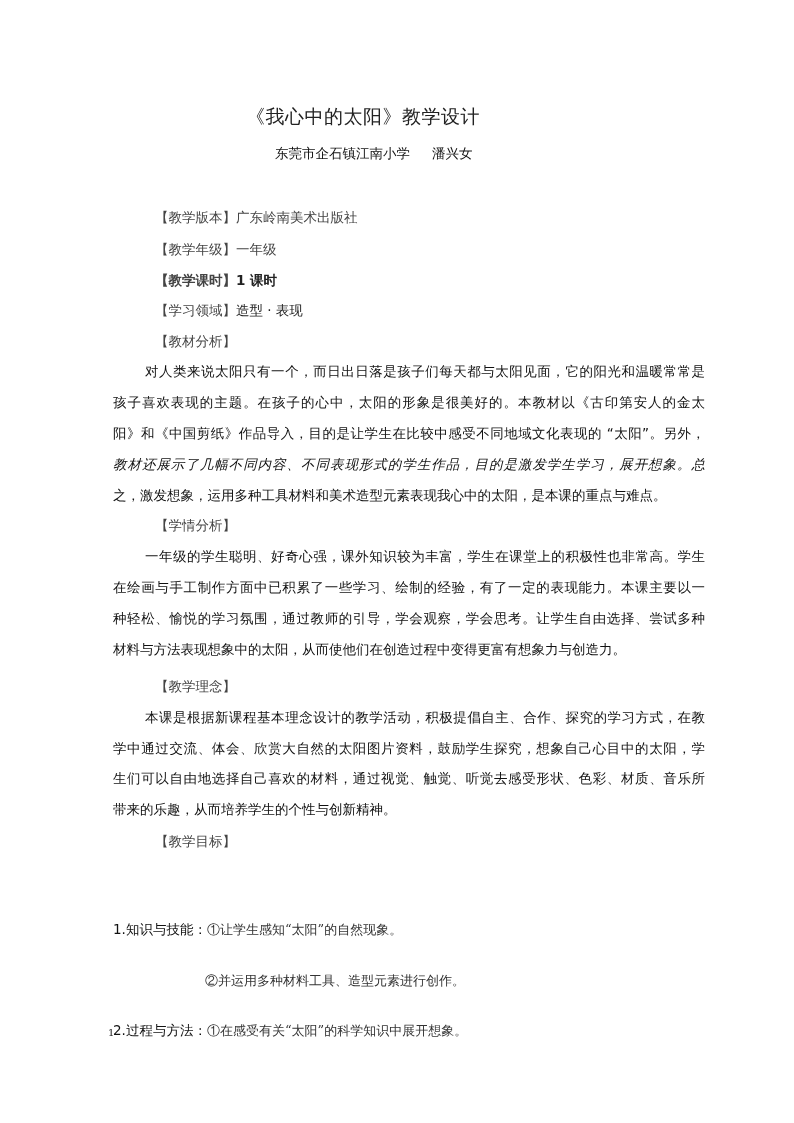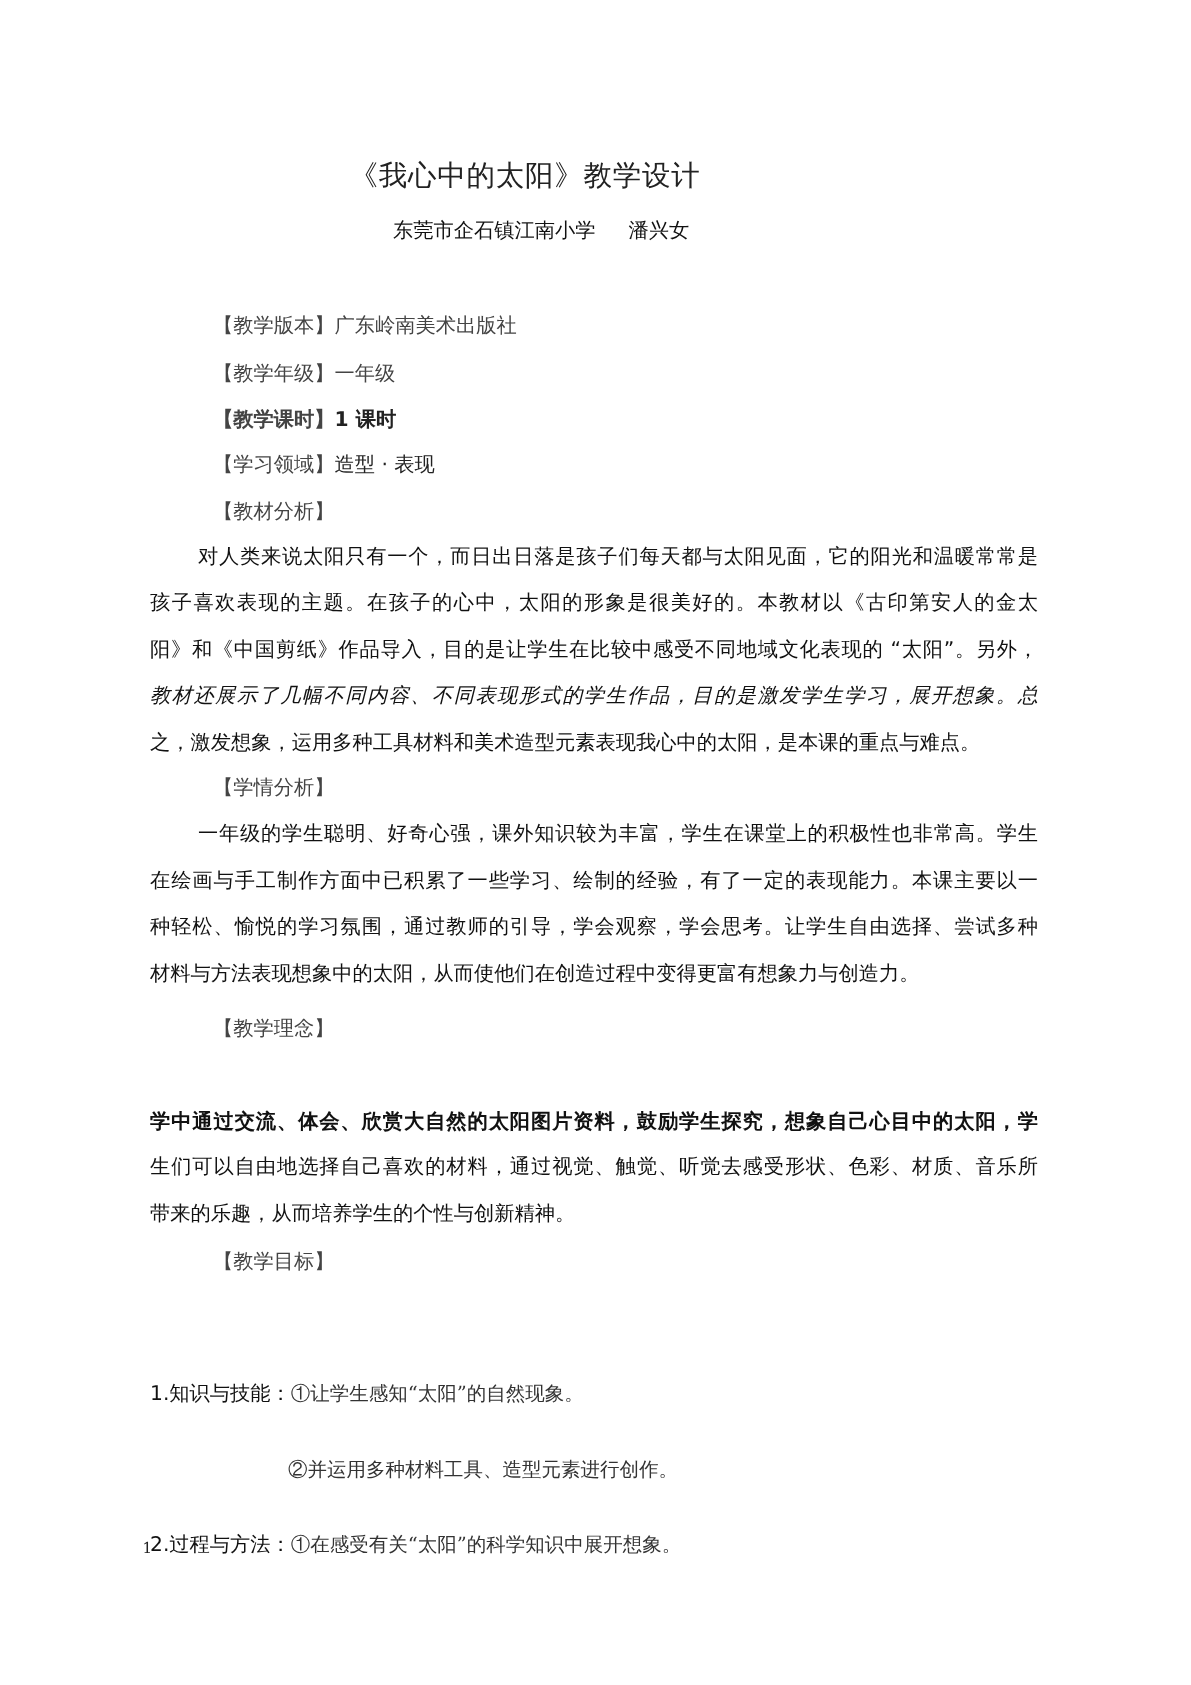--- a/index.html
+++ b/index.html
@@ -10,21 +10,21 @@
   body {
     width: 794px;
     height: 1123px;
     position: relative;
     overflow: hidden;
     font-family: "DejaVu Sans", "Liberation Sans", sans-serif;
     color: #111111;
   }
   .page {
     position: absolute;
-    left: 0;
+    left: 13px;
     top: 0;
     width: 726px;
     height: 1123px;
   }
   .title {
     position: absolute;
     left: 200px;
     top: 104px;
     width: 300px;
     text-align: center;
@@ -129,21 +129,22 @@
   <div class="para-line" style="top:455px;font-style:italic;">教材还展示了几幅不同内容、不同表现形式的学生作品，目的是激发学生学习，展开想象。总</div>
   <div class="para-line last" style="top:486px;">之，激发想象，运用多种工具材料和美术造型元素表现我心中的太阳，是本课的重点与难点。</div>
 
   <div class="heading bracket-label" style="top:516px;">【学情分析】</div>
   <div class="para-line first" style="top:547px;">一年级的学生聪明、好奇心强，课外知识较为丰富，学生在课堂上的积极性也非常高。学生</div>
   <div class="para-line" style="top:578px;">在绘画与手工制作方面中已积累了一些学习、绘制的经验，有了一定的表现能力。本课主要以一</div>
   <div class="para-line" style="top:609px;">种轻松、愉悦的学习氛围，通过教师的引导，学会观察，学会思考。让学生自由选择、尝试多种</div>
   <div class="para-line last" style="top:640px;">材料与方法表现想象中的太阳，从而使他们在创造过程中变得更富有想象力与创造力。</div>
 
   <div class="heading bracket-label" style="top:677px;">【教学理念】</div>
-  <div class="para-line" style="top:739px;font-weight:bold;">学中通过交流、体会、欣赏大自然的太阳图片资料，鼓励学生探究，想象自己心目中的太阳，学</div>
+  <div class="para-line first" style="top:708px;">本课是根据新课程基本理念设计的教学活动，积极提倡自主、合作、探究的学习方式，在教</div>
+  <div class="para-line" style="top:739px;">学中通过交流、体会、欣赏大自然的太阳图片资料，鼓励学生探究，想象自己心目中的太阳，学</div>
   <div class="para-line" style="top:769px;">生们可以自由地选择自己喜欢的材料，通过视觉、触觉、听觉去感受形状、色彩、材质、音乐所</div>
   <div class="para-line last" style="top:800px;">带来的乐趣，从而培养学生的个性与创新精神。</div>
 
   <div class="heading bracket-label" style="top:832px;">【教学目标】</div>
 
   <div class="goal-line" style="left:100px; top:880px;">
     <span class="goal-label">1.知识与技能：</span><span class="goal-text">①让学生感知“太阳”的自然现象。</span>
   </div>
   <div class="goal-line" style="left:192px; top:931px;">
     <span class="goal-text">②并运用多种材料工具、造型元素进行创作。</span>

